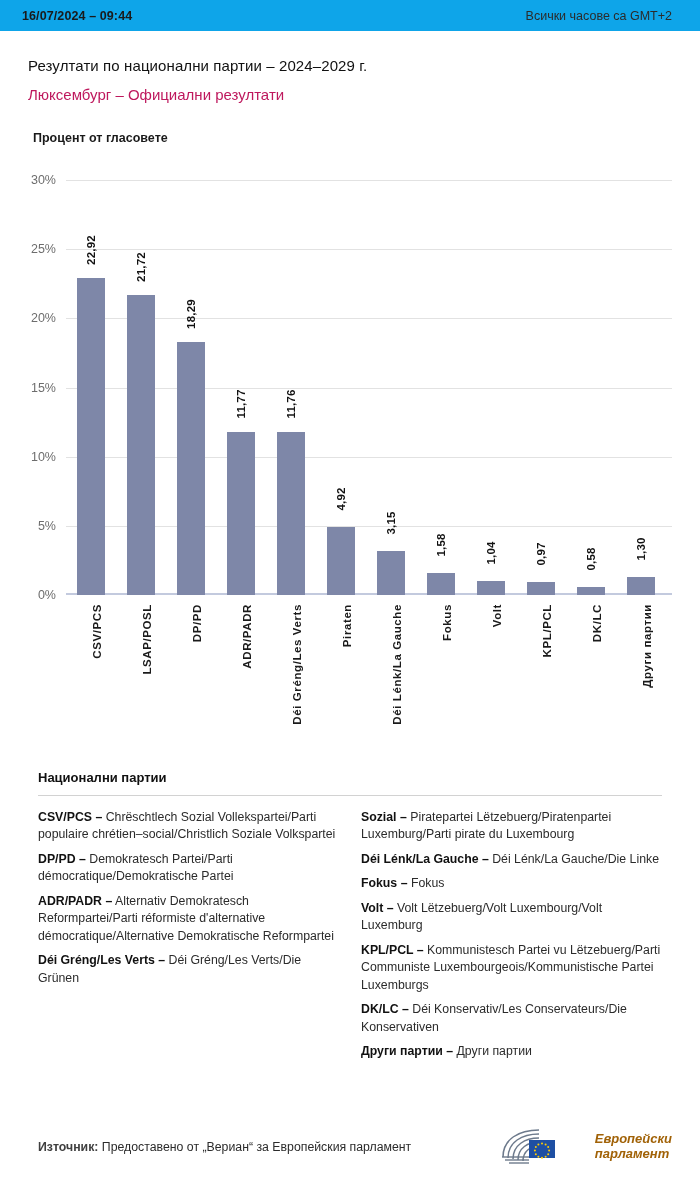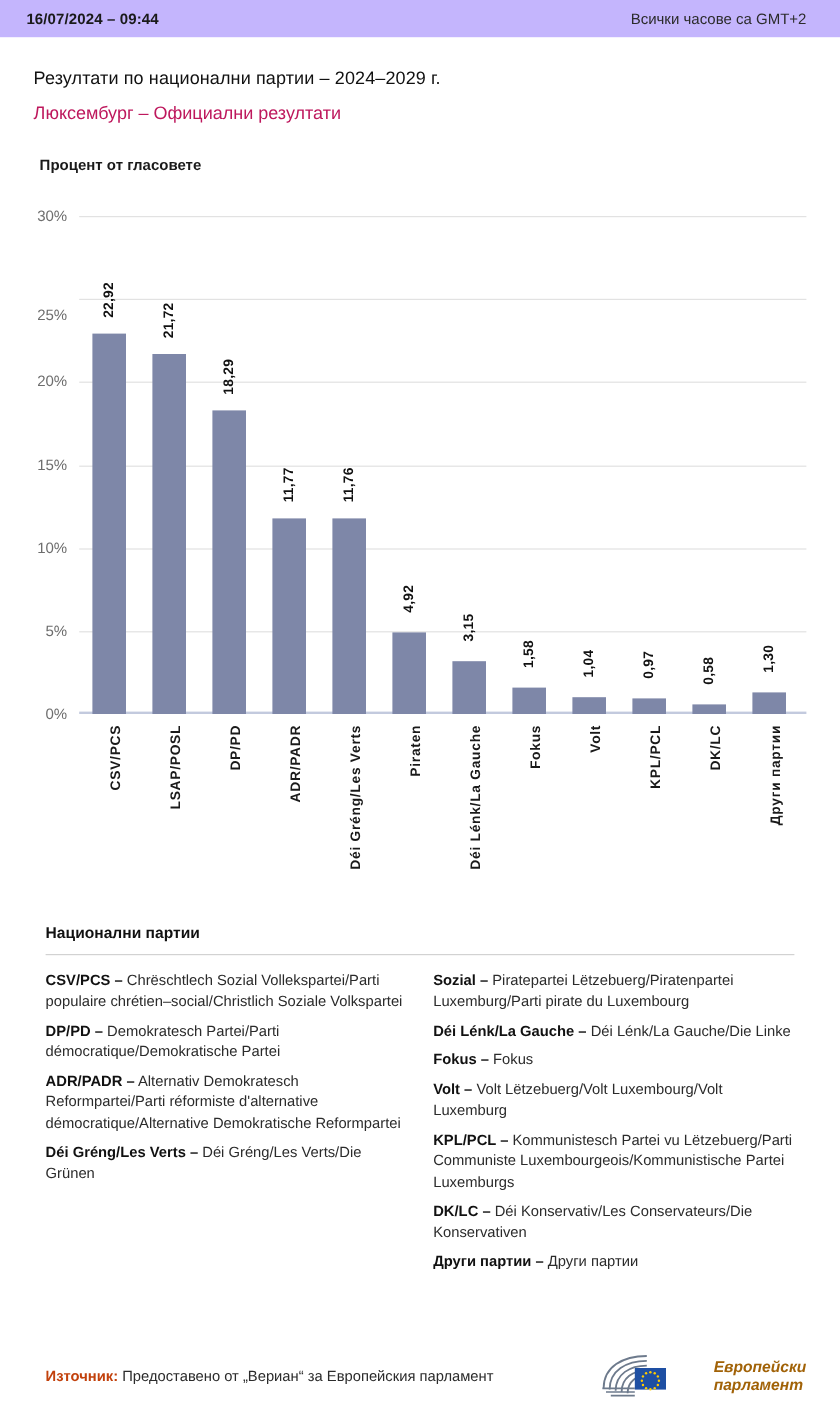--- a/index.html
+++ b/index.html
@@ -12,21 +12,21 @@
     background: #ffffff;
     font-family: "Liberation Sans", sans-serif;
     color: #1a1a1a;
     overflow: hidden;
     position: relative;
   }
 
   
   .topbar {
     height: 31px;
-    background: #c4b5fd;
+    background: #0ea5e9;
     display: flex;
     align-items: center;
     justify-content: space-between;
     padding: 0 28px 0 22px;
     box-sizing: border-box;
   }
   .topbar-date {
     font-size: 12.5px;
     font-weight: bold;
     color: #1a1a1a;
@@ -192,21 +192,21 @@
     box-sizing: border-box;
     display: flex;
     align-items: center;
     justify-content: space-between;
   }
   .source {
     font-size: 12.3px;
     color: #2b2b2b;
     margin-left: 10px;
   }
-  .source .src-label { font-weight: bold; color: #c2410c; }
+  .source .src-label { font-weight: bold; color: #404040; }
   .ep-logo {
     display: flex;
     align-items: center;
     gap: 8px;
   }
   .ep-logo-text {
     font-size: 13px;
     font-weight: bold;
     color: #a16207;
     line-height: 1.12;
@@ -234,21 +234,21 @@
           <div class="ytick" style="top: 430px;">0%</div>
           <div class="gridline" style="top: 360.833px;"></div>
           <div class="ytick" style="top: 360.833px;">5%</div>
           <div class="gridline" style="top: 291.667px;"></div>
           <div class="ytick" style="top: 291.667px;">10%</div>
           <div class="gridline" style="top: 222.5px;"></div>
           <div class="ytick" style="top: 222.5px;">15%</div>
           <div class="gridline" style="top: 153.333px;"></div>
           <div class="ytick" style="top: 153.333px;">20%</div>
           <div class="gridline" style="top: 84.1667px;"></div>
-          <div class="ytick" style="top: 98px; text-align: right;">25%</div>
+          <div class="ytick" style="top: 84px; text-align: right;">25%</div>
           <div class="gridline" style="top: 15px;"></div>
           <div class="ytick" style="top: 15px;">30%</div>
         </div>
       <div class="baseline"></div>
       <div class="bars" id="bars">
           <div class="bar-slot" style="left: 0px; height: 430px;">
             <div class="bar" style="height: 317.06px; background: rgb(126, 135, 168);"></div>
             <div class="bar-value" style="bottom: 339.06px;">22,92</div>
             <div class="xlabel">CSV/PCS</div>
           </div>

